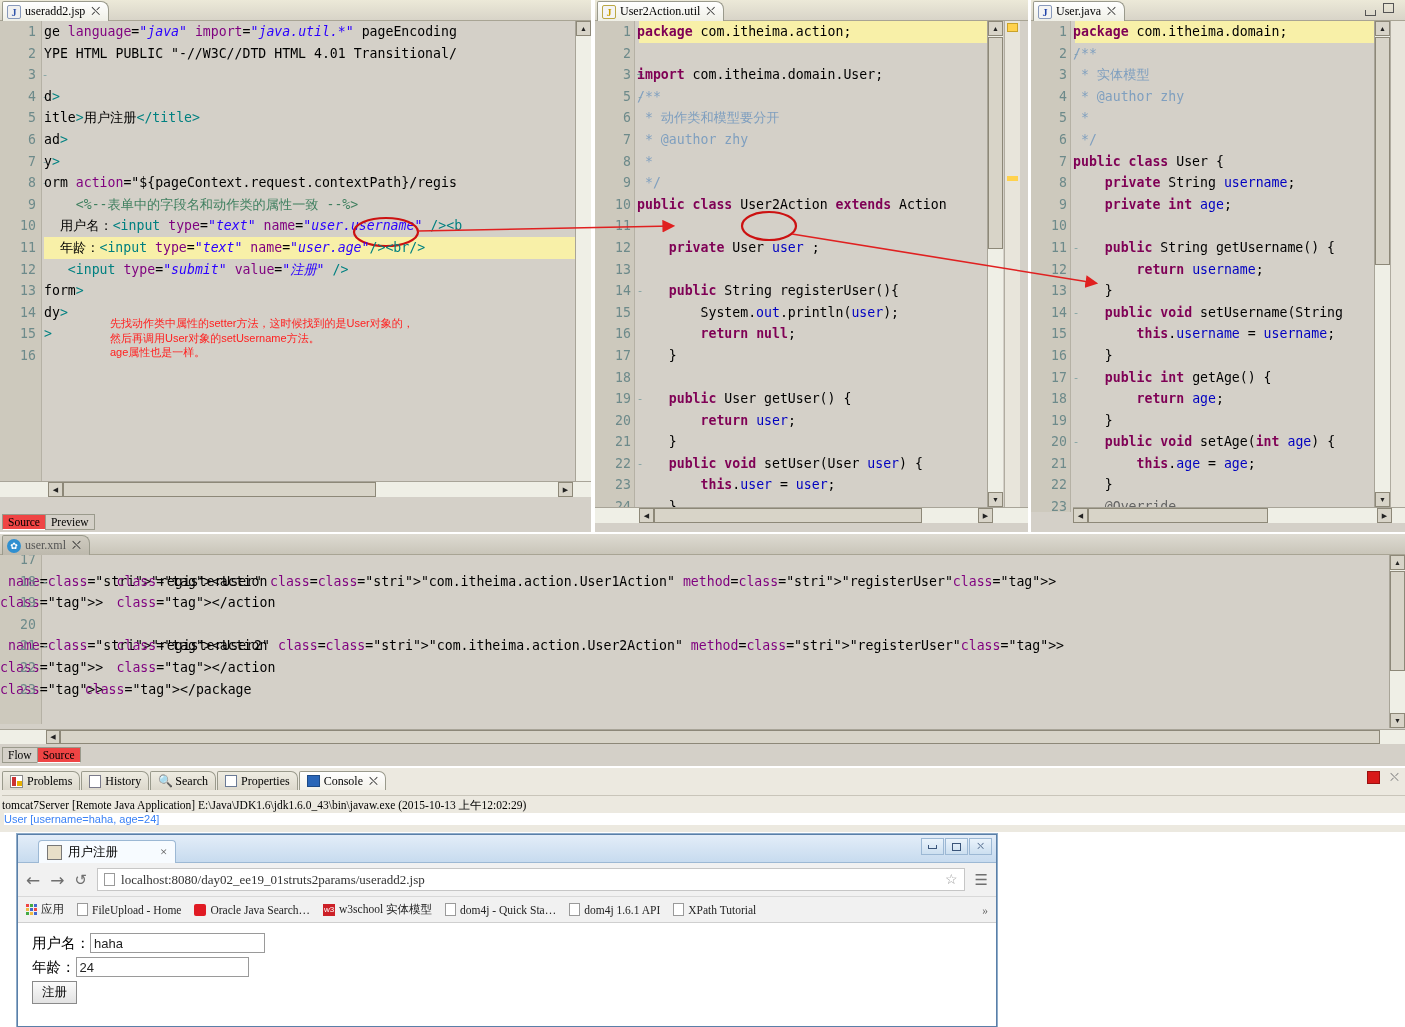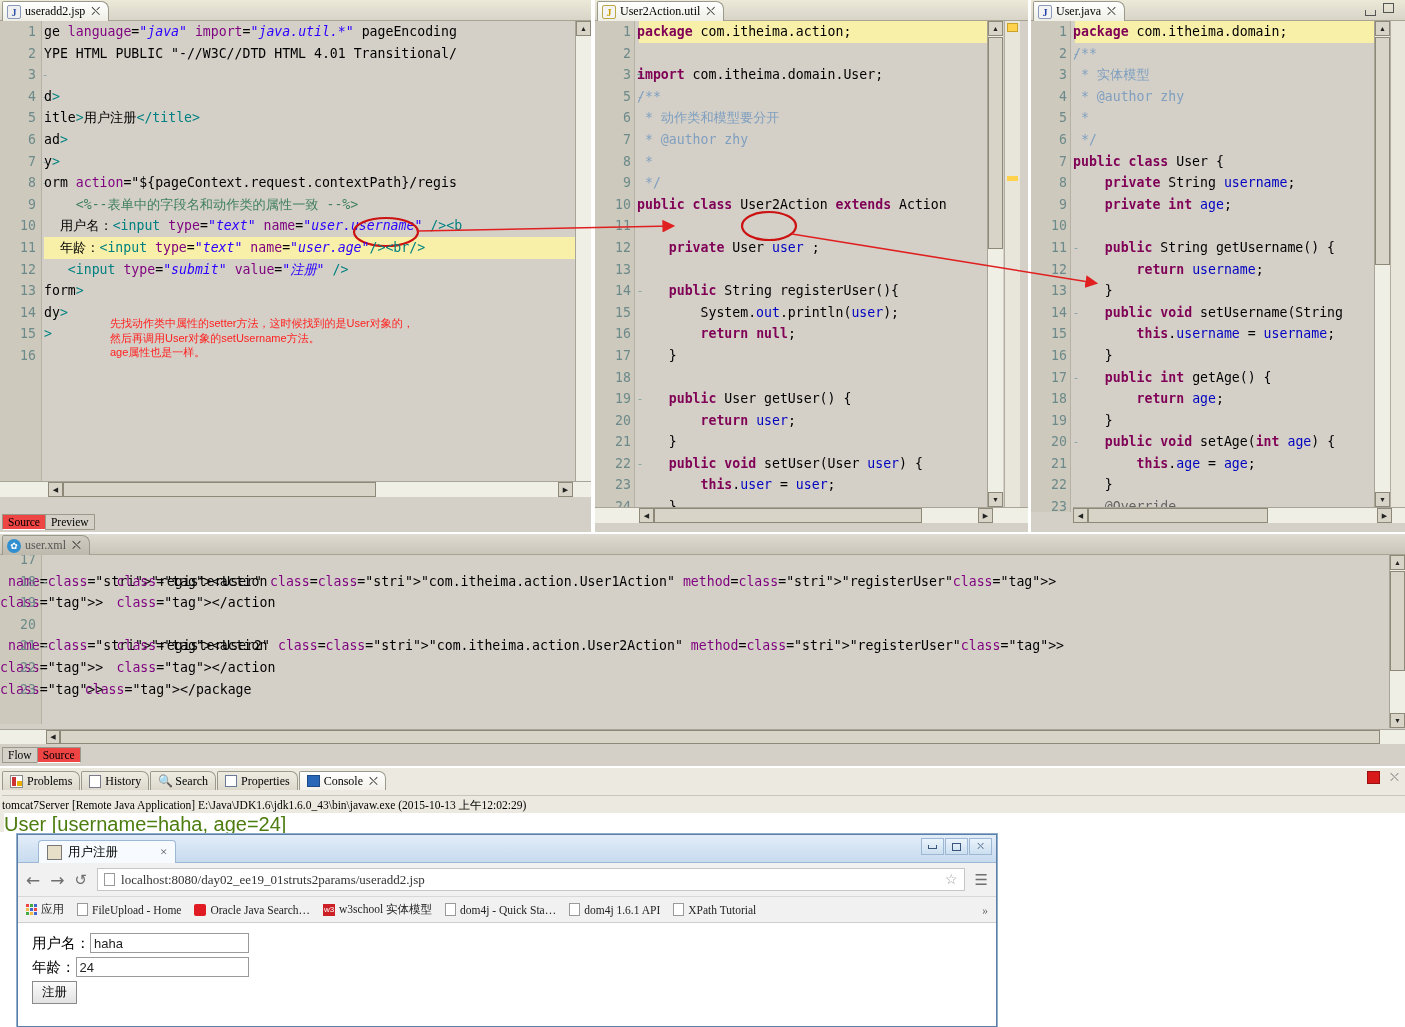--- a/index.html
+++ b/index.html
@@ -344,21 +344,21 @@
       </div>
     </div>
 
     <div style="position:absolute;right:4px;top:3px;display:flex;gap:8px;align-items:center;">
       <span style="display:inline-block;width:13px;height:13px;background:#d81919;border:1px solid #9a1010;"></span>
       <span style="display:inline-block;width:13px;height:13px;color:#8a8a8a;font-size:12px;line-height:13px;text-align:center;">⛌</span>
     </div>
 
     <div style="position:absolute;left:2px;top:27px;right:0;height:17px;font-family:'Liberation Serif',serif;font-size:11.5px;color:#000;background:#ece9e0;white-space:nowrap;overflow:hidden;border-top:1px solid #c9c5ba;padding-top:2px;">tomcat7Server [Remote Java Application] E:\Java\JDK1.6\jdk1.6.0_43\bin\javaw.exe (2015-10-13 上午12:02:29)</div>
 
-    <div style="position:absolute;left:4px;top:45px;right:0;font-family:'Liberation Sans',sans-serif;font-size:20px;color:#4d7c0f;background:#fff;white-space:pre;">User [username=haha, age=24]</div>
+    <div style="position:absolute;left:4px;top:45px;right:0;font-family:'Liberation Sans',sans-serif;font-size:11px;color:#3b82f6;background:#fff;white-space:pre;">User [username=haha, age=24]</div>
   </div>
 
   <div style="position:absolute;left:0;top:810px;width:1405px;height:217px;background:#ffffff;z-index:-1;"></div>
 
   <div id="browser" style="left:17px; top:834px; width:980px; height:193px;">
     <div class="br-titlebar">
       <div class="br-tab">
         <span style="display:inline-block;width:15px;height:15px;border:1px solid #777;background:#e8dfc8;"></span>
         <span>用户注册</span>
         <span style="margin-left:36px;color:#555;font-size:13px;">×</span>
@@ -425,21 +425,21 @@
         <span>XPath Tutorial</span>
       </div>
       <div class="bm" style="position:absolute;right:8px;color:#666;">
         <span>»</span>
       </div>
     </div>
 
     <div class="br-content">
       <div class="frow">
         <span class="flabel">用户名：</span>
-        <input class="finput" style="width: 159px;" value="haha">
+        <input class="finput" style="width: 175px;" value="haha">
       </div>
       <div class="frow">
         <span class="flabel">年龄：</span>
         <input class="finput" style="width: 173px;" value="24">
       </div>
       <div class="frow" style="">
         <button class="fbtn">注册</button>
       </div>
     </div>
   </div>

